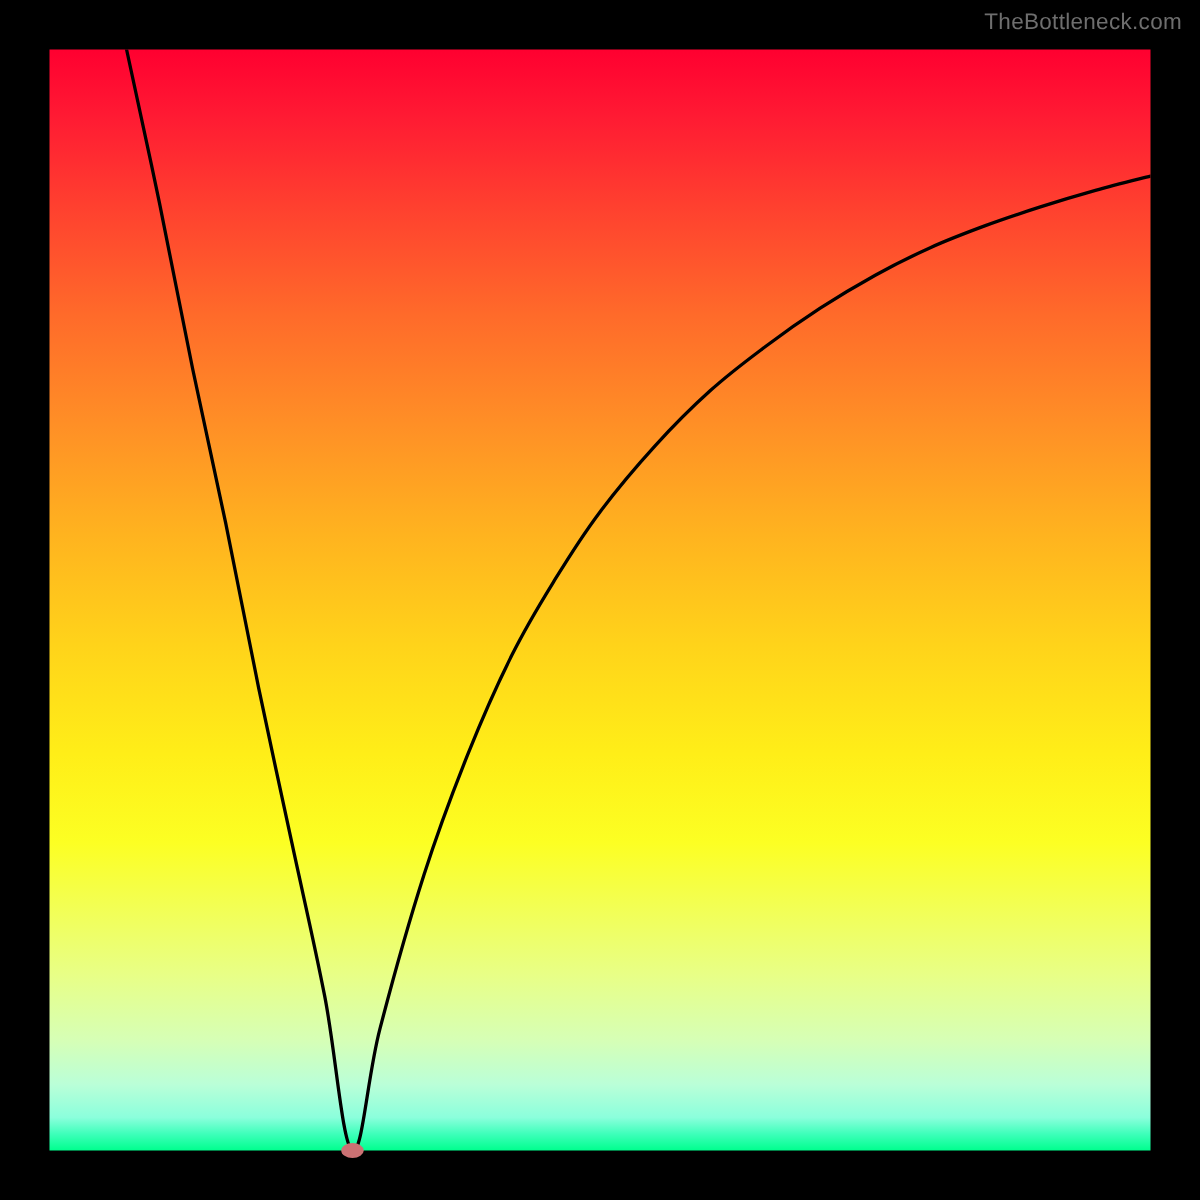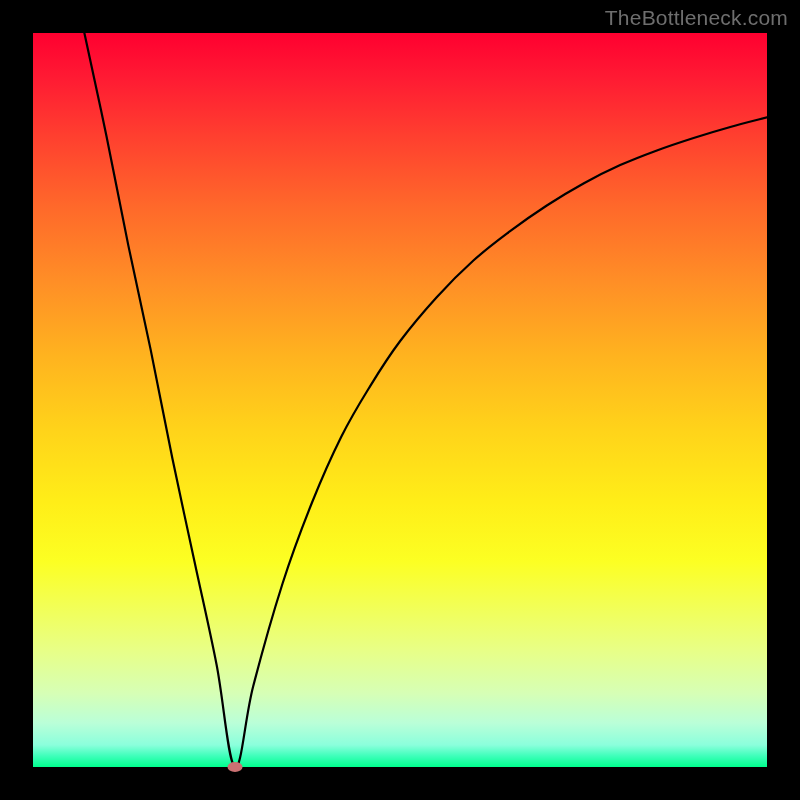--- a/index.html
+++ b/index.html
@@ -42,21 +42,21 @@
       #8bffdc 97%,
       #3effba 98.5%,
       #00ff8e 100%
     );
   }
   .watermark {
     position: absolute;
     top: 6px;
     right: 12px;
     color: #6e6e6e;
-    font-size: 21px;
+    font-size: 15px;
     font-weight: 400;
     letter-spacing: 0.2px;
     user-select: none;
   }
   svg.curve {
     position: absolute;
     left: 0;
     top: 0;
     width: 734px;
     height: 734px;

